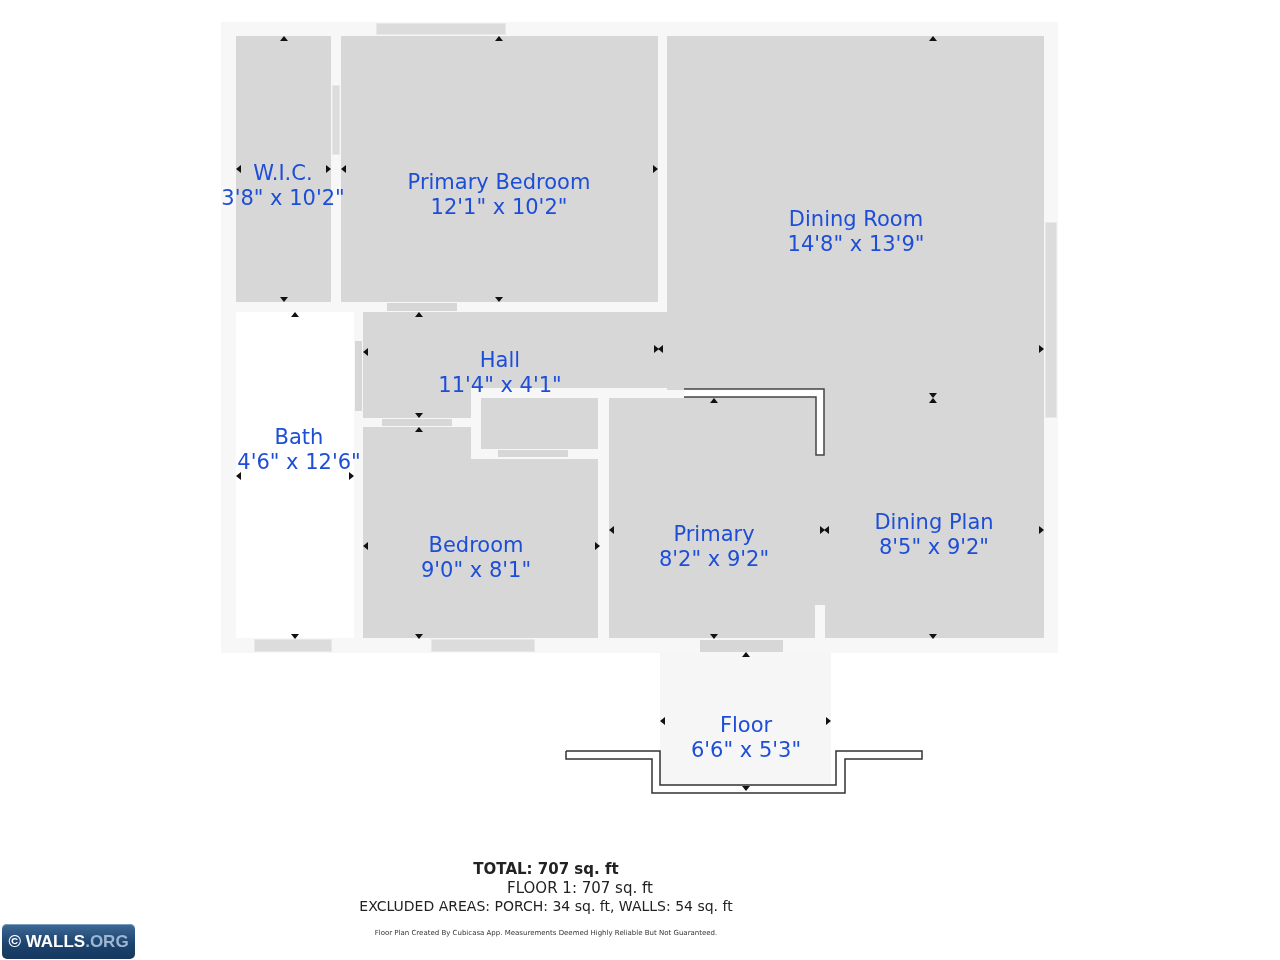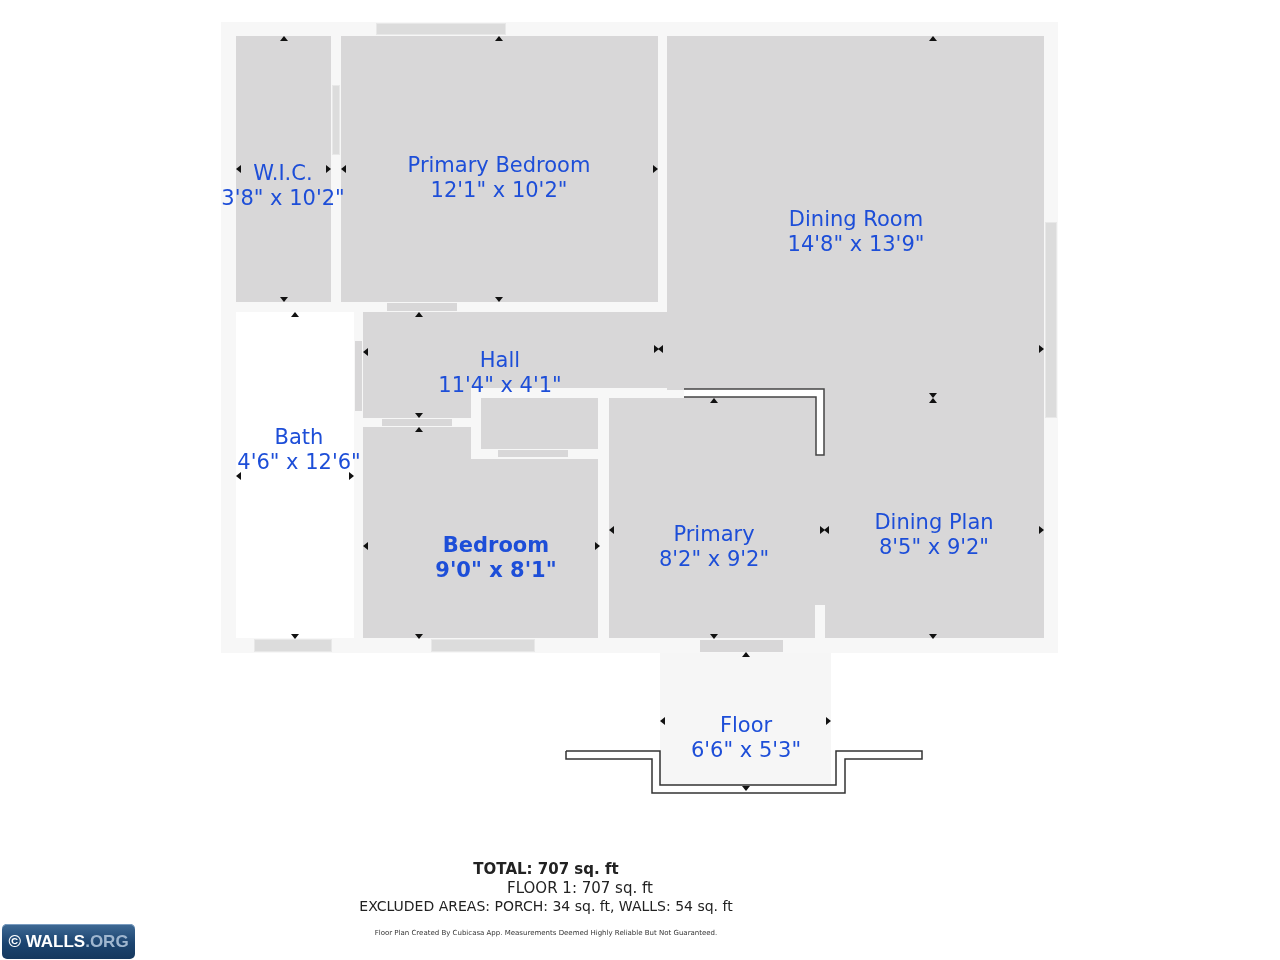--- a/index.html
+++ b/index.html
@@ -105,37 +105,37 @@
   <div class="tri t-down" style="left:929px;top:634px;"></div>
   <div class="tri t-up" style="left:742px;top:652px;"></div>
   <div class="tri t-down" style="left:742px;top:786px;"></div>
   <div class="tri t-left" style="left:660px;top:717px;"></div>
   <div class="tri t-right" style="left:826px;top:717px;"></div>
 
   <div class="label" style="left:283px;top:161px;">
     <span>W.I.C.</span>
     <span class="dim">3'8" x 10'2"</span>
   </div>
-  <div class="label" style="left:499px;top:153px;">
+  <div class="label" style="left:499px;top:170px;">
     <span>Primary Bedroom</span>
     <span class="dim">12'1" x 10'2"</span>
   </div>
   <div class="label" style="left:856px;top:207px;">
     <span>Dining Room</span>
     <span class="dim">14'8" x 13'9"</span>
   </div>
   <div class="label" style="left:500px;top:348px;">
     <span>Hall</span>
     <span class="dim">11'4" x 4'1"</span>
   </div>
   <div class="label" style="left:299px;top:425px;">
     <span>Bath</span>
     <span class="dim">4'6" x 12'6"</span>
   </div>
-  <div class="label" style="left:496px;top:533px;font-weight:bold;">
+  <div class="label" style="left:476px;top:533px;">
     <span>Bedroom</span>
     <span class="dim">9'0" x 8'1"</span>
   </div>
   <div class="label" style="left:714px;top:522px;">
     <span>Primary</span>
     <span class="dim">8'2" x 9'2"</span>
   </div>
   <div class="label" style="left:934px;top:510px;">
     <span>Dining Plan</span>
     <span class="dim">8'5" x 9'2"</span>

